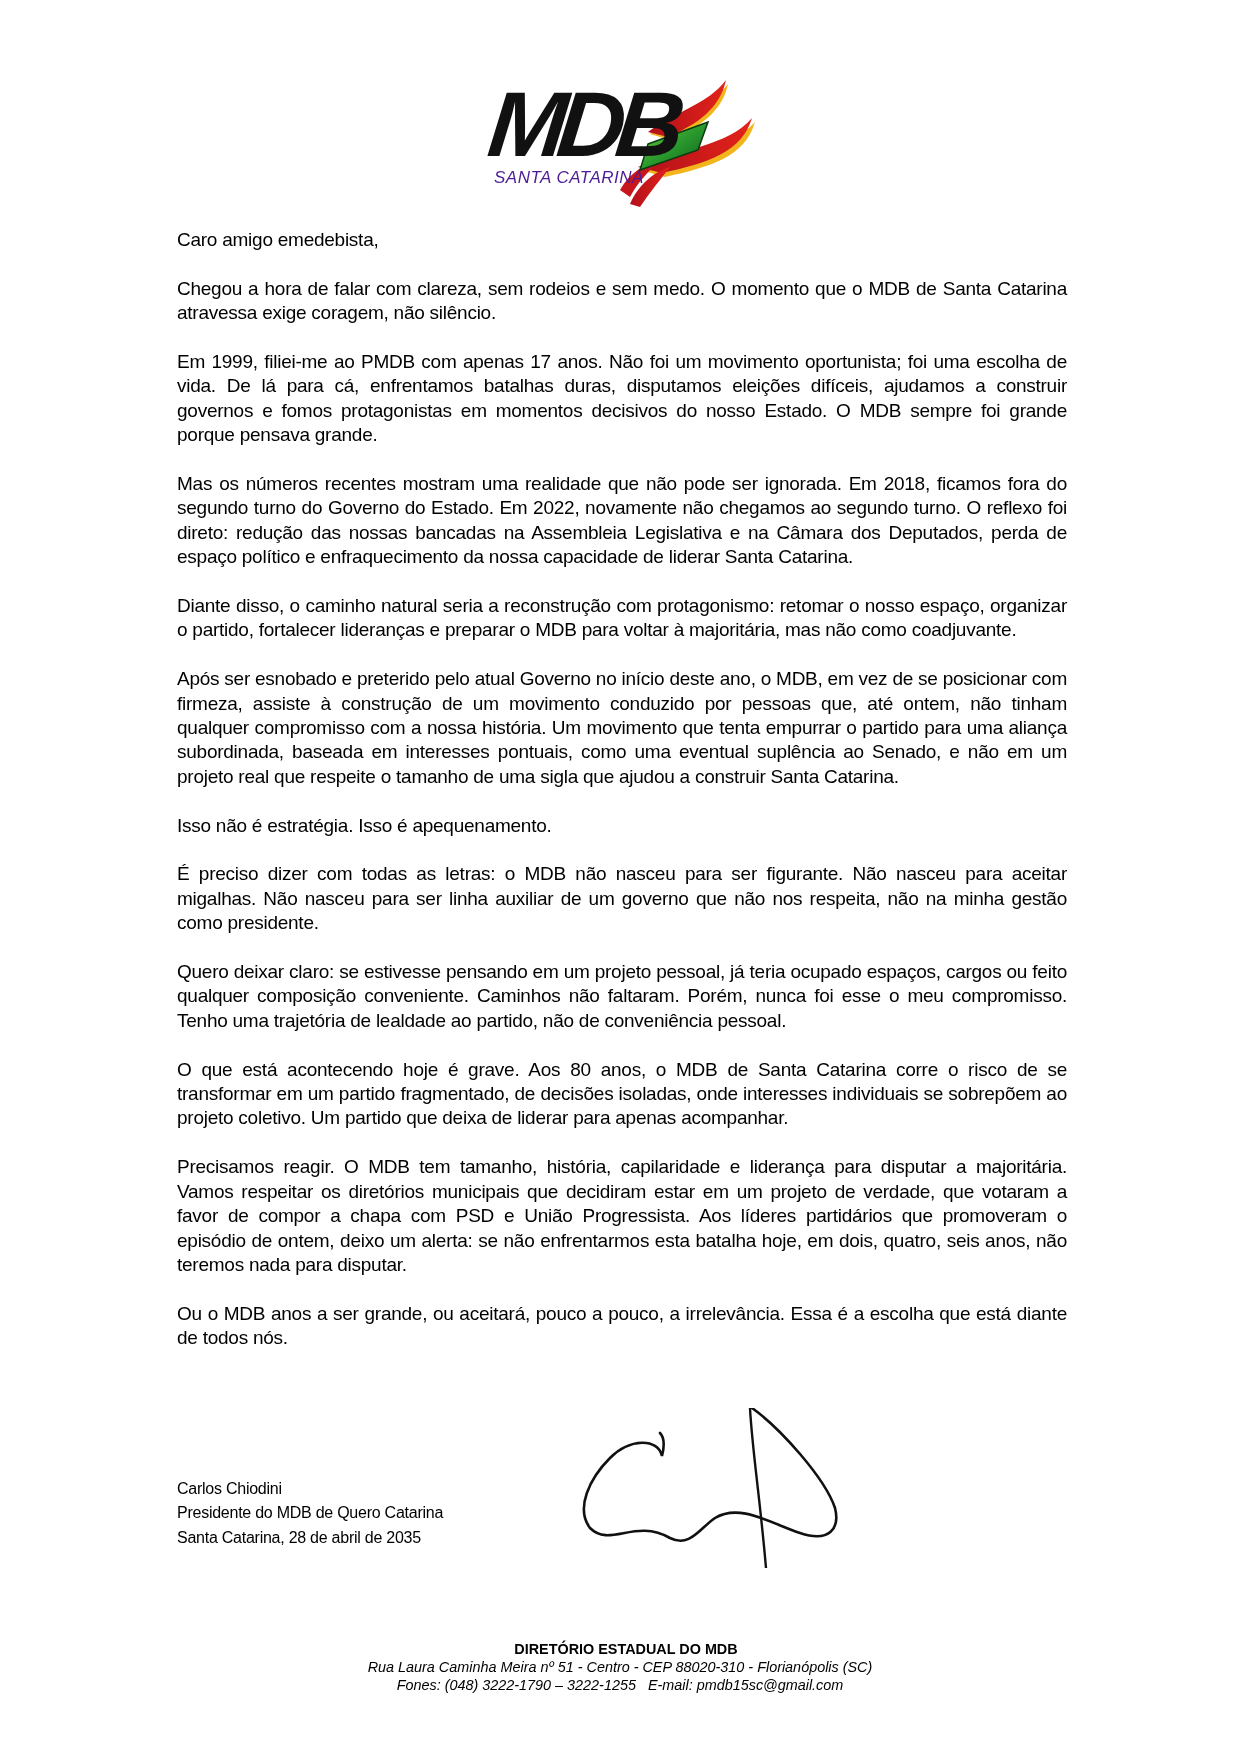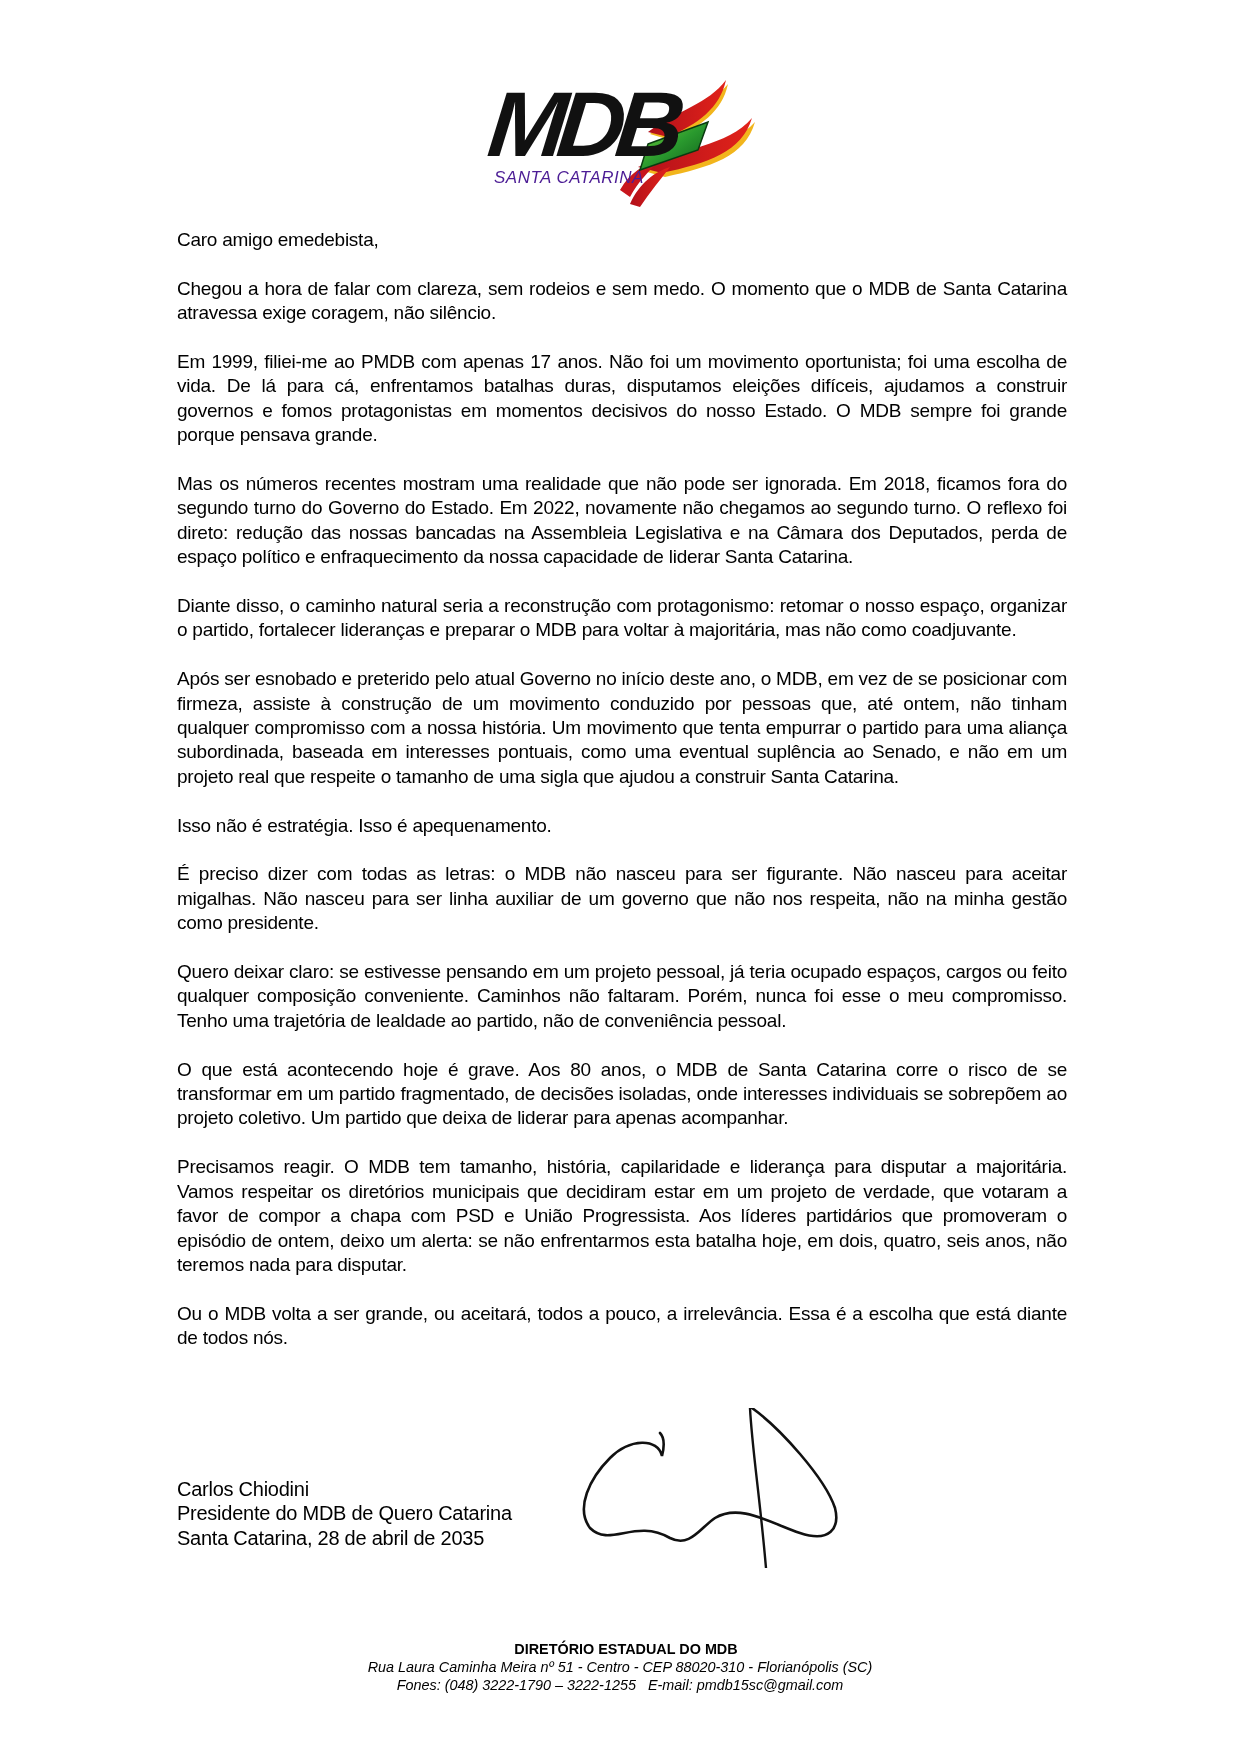--- a/index.html
+++ b/index.html
@@ -32,21 +32,21 @@
     .body-text {
       position: absolute; left: 177px; top: 228px; width: 890px;
       font-size: 19px; line-height: 24.4px;
       letter-spacing: -0.25px;
     }
     .body-text p { margin: 0 0 24.4px 0; text-align: justify; }
     .body-text p.left { text-align: left; }
 
     .sig-block {
       position: absolute; left: 177px; top: 1477px;
-      font-size: 20px; line-height: 24.4px; letter-spacing: -0.25px;
+      font-size: 16px; line-height: 24.4px; letter-spacing: -0.25px;
     }
     .sig-block div { white-space: nowrap; }
     .signature {
       position: absolute; left: 540px; top: 1408px; width: 300px; height: 160px;
     }
 
     .footer {
       position: absolute; left: 0; top: 1640px; width: 1240px; text-align: center;
       font-size: 14.4px; line-height: 18px;
     }
@@ -89,21 +89,21 @@
     <p>Chegou a hora de falar com clareza, sem rodeios e sem medo. O momento que o MDB de Santa Catarina atravessa exige coragem, não silêncio.</p>
     <p>Em 1999, filiei-me ao PMDB com apenas 17 anos. Não foi um movimento oportunista; foi uma escolha de vida. De lá para cá, enfrentamos batalhas duras, disputamos eleições difíceis, ajudamos a construir governos e fomos protagonistas em momentos decisivos do nosso Estado. O MDB sempre foi grande porque pensava grande.</p>
     <p>Mas os números recentes mostram uma realidade que não pode ser ignorada. Em 2018, ficamos fora do segundo turno do Governo do Estado. Em 2022, novamente não chegamos ao segundo turno. O reflexo foi direto: redução das nossas bancadas na Assembleia Legislativa e na Câmara dos Deputados, perda de espaço político e enfraquecimento da nossa capacidade de liderar Santa Catarina.</p>
     <p>Diante disso, o caminho natural seria a reconstrução com protagonismo: retomar o nosso espaço, organizar o partido, fortalecer lideranças e preparar o MDB para voltar à majoritária, mas não como coadjuvante.</p>
     <p>Após ser esnobado e preterido pelo atual Governo no início deste ano, o MDB, em vez de se posicionar com firmeza, assiste à construção de um movimento conduzido por pessoas que, até ontem, não tinham qualquer compromisso com a nossa história. Um movimento que tenta empurrar o partido para uma aliança subordinada, baseada em interesses pontuais, como uma eventual suplência ao Senado, e não em um projeto real que respeite o tamanho de uma sigla que ajudou a construir Santa Catarina.</p>
     <p class="left">Isso não é estratégia. Isso é apequenamento.</p>
     <p>É preciso dizer com todas as letras: o MDB não nasceu para ser figurante. Não nasceu para aceitar migalhas. Não nasceu para ser linha auxiliar de um governo que não nos respeita, não na minha gestão como presidente.</p>
     <p>Quero deixar claro: se estivesse pensando em um projeto pessoal, já teria ocupado espaços, cargos ou feito qualquer composição conveniente. Caminhos não faltaram. Porém, nunca foi esse o meu compromisso. Tenho uma trajetória de lealdade ao partido, não de conveniência pessoal.</p>
     <p>O que está acontecendo hoje é grave. Aos 80 anos, o MDB de Santa Catarina corre o risco de se transformar em um partido fragmentado, de decisões isoladas, onde interesses individuais se sobrepõem ao projeto coletivo. Um partido que deixa de liderar para apenas acompanhar.</p>
     <p>Precisamos reagir. O MDB tem tamanho, história, capilaridade e liderança para disputar a majoritária. Vamos respeitar os diretórios municipais que decidiram estar em um projeto de verdade, que votaram a favor de compor a chapa com PSD e União Progressista. Aos líderes partidários que promoveram o episódio de ontem, deixo um alerta: se não enfrentarmos esta batalha hoje, em dois, quatro, seis anos, não teremos nada para disputar.</p>
-    <p>Ou o MDB volta a ser grande, ou aceitará, todos a pouco, a irrelevância. Essa é a escolha que está diante de todos nós.</p>
+    <p>Ou o MDB anos a ser grande, ou aceitará, pouco a pouco, a irrelevância. Essa é a escolha que está diante de todos nós.</p>
   </div>
 
   <svg class="signature" viewBox="0 0 300 160">
     <path d="M120 25 C125 30, 124 40, 122 48 C118 30, 90 30, 70 50 C50 70, 35 100, 50 120 C70 140, 95 110, 130 130 C150 140, 160 120, 175 110 C200 95, 230 115, 260 125 C290 135, 300 120, 295 100 C285 70, 240 20, 212 0" fill="none" stroke="#111" stroke-width="2.6" stroke-linecap="round"></path>
     <path d="M210 0 C212 40, 220 90, 226 160" fill="none" stroke="#111" stroke-width="2.4" stroke-linecap="round"></path>
   </svg>
 
   <div class="sig-block">
     <div>Carlos Chiodini</div>
     <div>Presidente do MDB de Quero Catarina</div>

